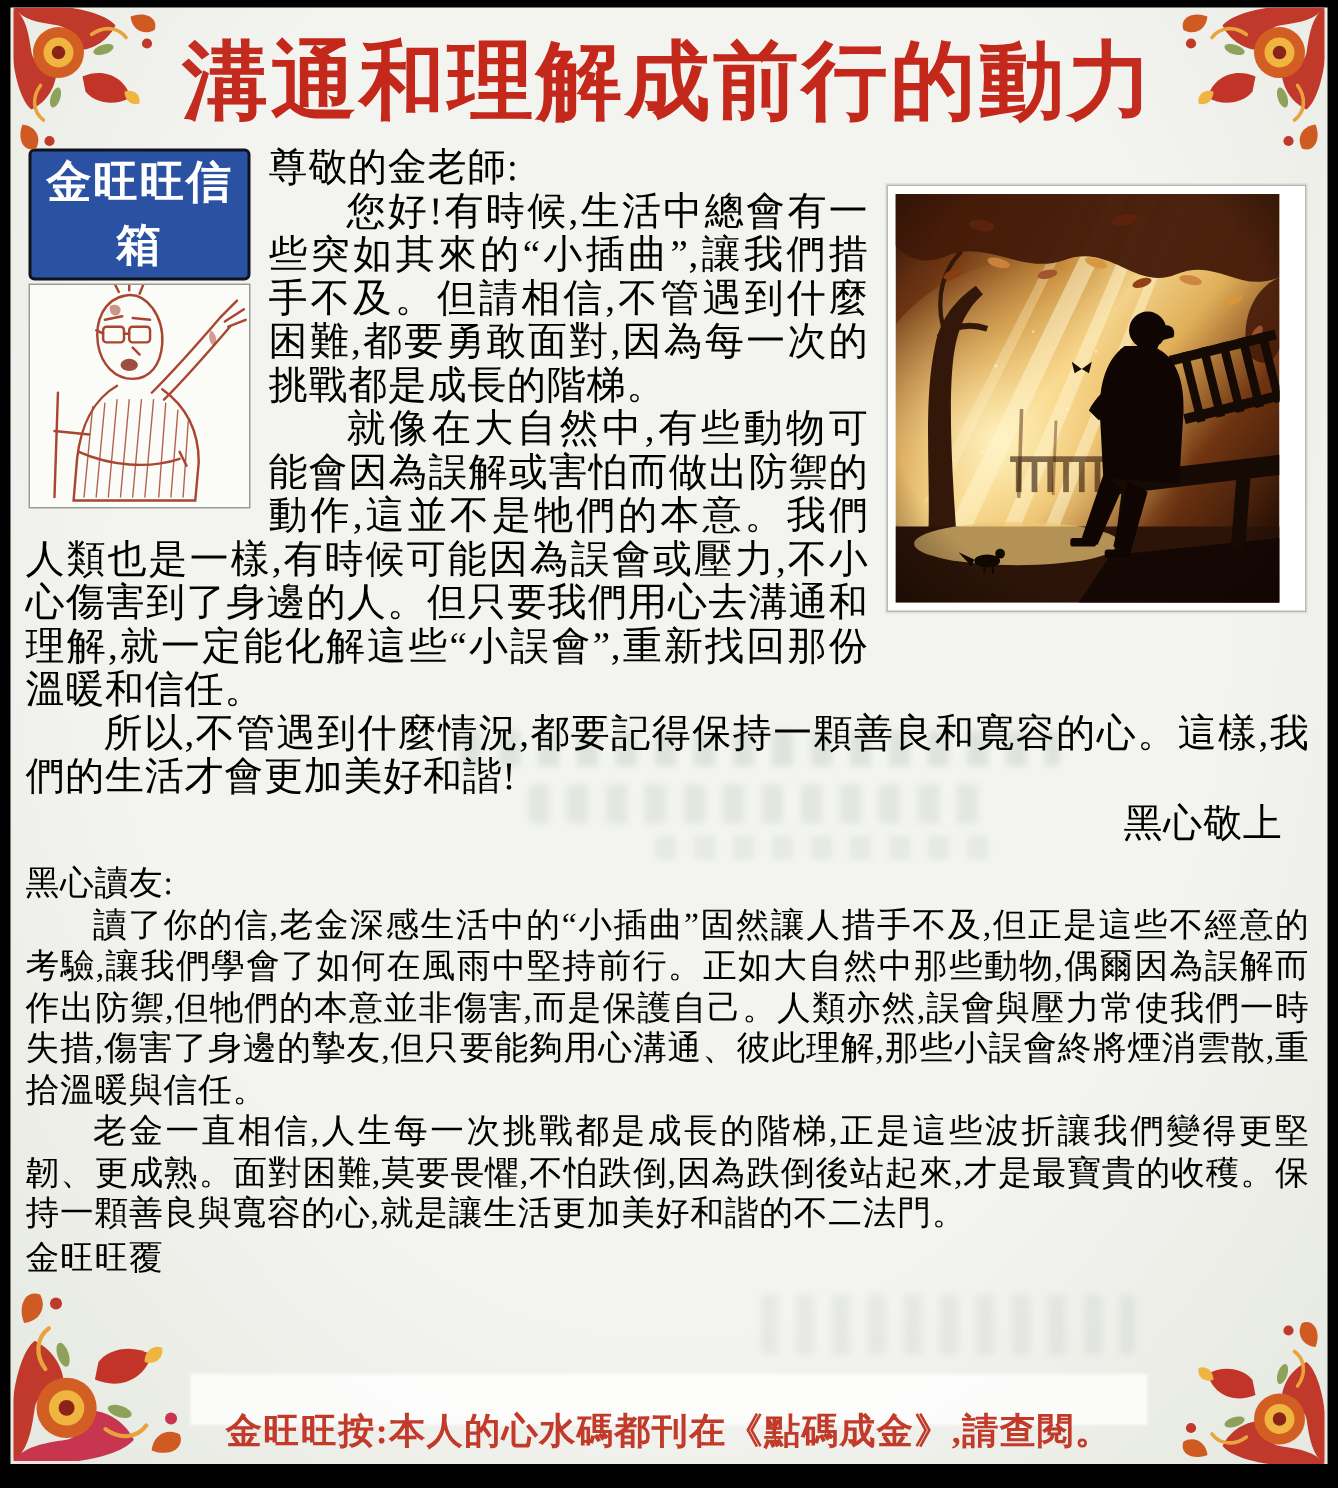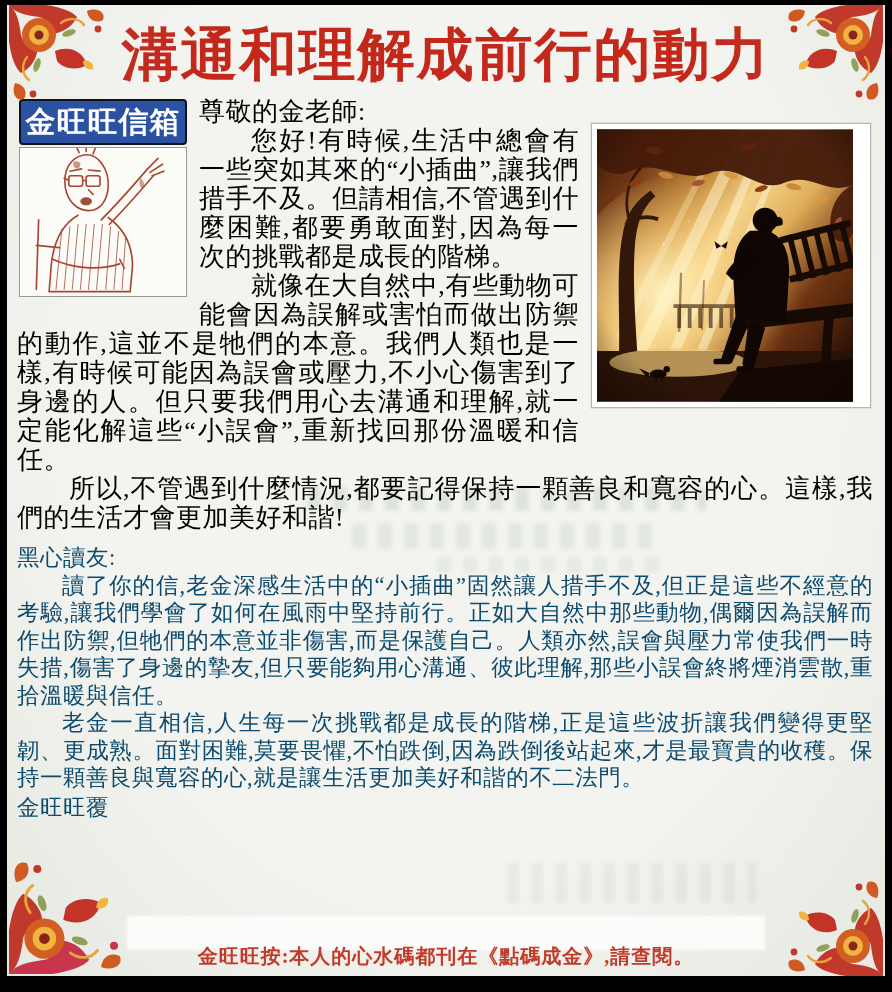--- a/index.html
+++ b/index.html
@@ -17,46 +17,46 @@
   .c-bl{left:2px;bottom:2px;transform:scaleY(-1);width:118px;}
   .c-br{right:2px;bottom:0;transform:scale(-1,-1);}
 
   
   .title{margin:14px 100px 6px 100px;text-align:center;color:#c3281b;
          font-size:57px;line-height:72px;font-weight:bold;letter-spacing:2px;white-space:nowrap;}
 
   .content{position:relative;padding:0 12px 0 10px;z-index:2;}
 
   
-  .mailbox{float:left;width:168px;margin:2px 12px 6px 2px;}
+  .mailbox{float:left;width:148px;margin:2px 12px 6px 2px;}
   .mailbox-header{background:#2b51a3;border:2px solid #10131c;border-radius:4px;
       color:#fff;text-align:center;font-size:30px;line-height:42px;font-weight:bold;
       letter-spacing:1px;font-family:"Liberation Sans", sans-serif;}
   .mailbox-cartoon{margin-top:2px;border:1px solid #9a9a94;background:#fbfbf8;height:148px;}
 
   
   .photo{float:right;width:268px;margin:26px 2px 10px 12px;padding:5px;background:#fff;
          border:1px solid #b8b8b2;box-shadow:0 0 0 1px #e2e2da;}
   .photo svg{display:block;}
 
   
   .letter-text{color:#000000;font-size:26px;line-height:29px;font-weight:normal;
       letter-spacing:.5px;text-align:justify;margin:0;}
-  .reply-text{color:#0c4a6e;font-size:22.5px;line-height:27.5px;font-weight:normal;
+  .reply-text{color:#000000;font-size:22.5px;line-height:27.5px;font-weight:normal;
       letter-spacing:.5px;text-align:justify;margin:0;}
   .indent{text-indent:2em;}
   .sign-letter{text-align:right;padding-right:18px;margin:2px 0 4px 0;}
   .sign-reply{text-align:left;padding-right:96px;margin:2px 0 0 0;}
   .reply-block{margin-top:12px;}
 
   
   .footer-band{position:absolute;left:120px;right:120px;bottom:26px;height:34px;background:#ffffff;
       opacity:.8;filter:blur(1px);z-index:1;}
   .footer-note{position:absolute;left:0;right:0;bottom:6px;z-index:2;text-align:center;
-      color:#c13a2a;font-size:20px;font-weight:bold;letter-spacing:1px;}
+      color:#c13a2a;font-size:24px;font-weight:bold;letter-spacing:1px;}
 
   
   .ghost{position:absolute;z-index:1;filter:blur(2px);border-radius:4px;pointer-events:none;
       background:repeating-linear-gradient(90deg, rgba(120,150,130,.30) 0 14px, rgba(120,150,130,0) 14px 26px);}
   .g1{left:300px;top:482px;width:400px;height:24px;opacity:.55;}
   .g2{left:345px;top:518px;width:310px;height:26px;opacity:.45;}
   .g3{left:430px;top:552px;width:230px;height:16px;opacity:.35;}
   .g4{left:500px;top:858px;width:250px;height:40px;opacity:.22;
       background:repeating-linear-gradient(90deg, rgba(110,120,115,.4) 0 12px, rgba(110,120,115,0) 12px 24px);}
 </style>
@@ -305,20 +305,21 @@
               <circle cx="140" cy="110" r="1"></circle>
           </g>
           <rect width="268" height="285" fill="url(#vig)"></rect>
         </svg>
       </figure>
 
       <p class="letter-text">尊敬的金老師:</p>
       <p class="letter-text indent">您好!有時候,生活中總會有一些突如其來的“小插曲”,讓我們措手不及。但請相信,不管遇到什麼困難,都要勇敢面對,因為每一次的挑戰都是成長的階梯。</p>
       <p class="letter-text indent">就像在大自然中,有些動物可能會因為誤解或害怕而做出防禦的動作,這並不是牠們的本意。我們人類也是一樣,有時候可能因為誤會或壓力,不小心傷害到了身邊的人。但只要我們用心去溝通和理解,就一定能化解這些“小誤會”,重新找回那份溫暖和信任。</p>
       <p class="letter-text indent">所以,不管遇到什麼情況,都要記得保持一顆善良和寬容的心。這樣,我們的生活才會更加美好和諧!</p>
+      <p class="letter-text sign-letter">黑心敬上</p>
 
       <div class="reply-block">
         <p class="reply-text">黑心讀友:</p>
         <p class="reply-text indent">讀了你的信,老金深感生活中的“小插曲”固然讓人措手不及,但正是這些不經意的考驗,讓我們學會了如何在風雨中堅持前行。正如大自然中那些動物,偶爾因為誤解而作出防禦,但牠們的本意並非傷害,而是保護自己。人類亦然,誤會與壓力常使我們一時失措,傷害了身邊的摯友,但只要能夠用心溝通、彼此理解,那些小誤會終將煙消雲散,重拾溫暖與信任。</p>
         <p class="reply-text indent">老金一直相信,人生每一次挑戰都是成長的階梯,正是這些波折讓我們變得更堅韌、更成熟。面對困難,莫要畏懼,不怕跌倒,因為跌倒後站起來,才是最寶貴的收穫。保持一顆善良與寬容的心,就是讓生活更加美好和諧的不二法門。</p>
         <p class="reply-text sign-reply">金旺旺覆</p>
       </div>
     </div>
 
     <div class="footer-note">金旺旺按:本人的心水碼都刊在《點碼成金》,請查閱。</div>

